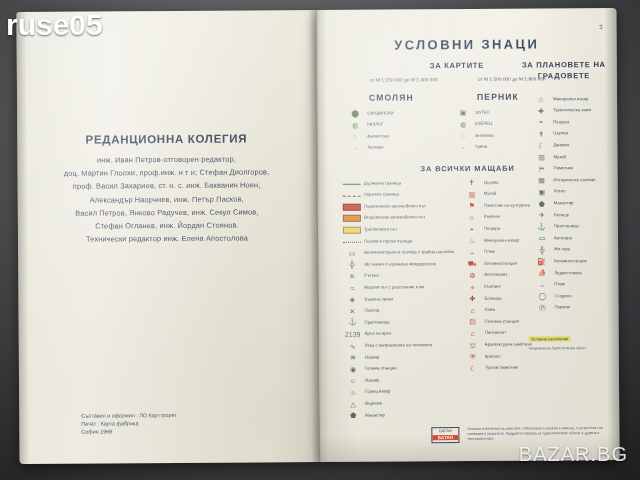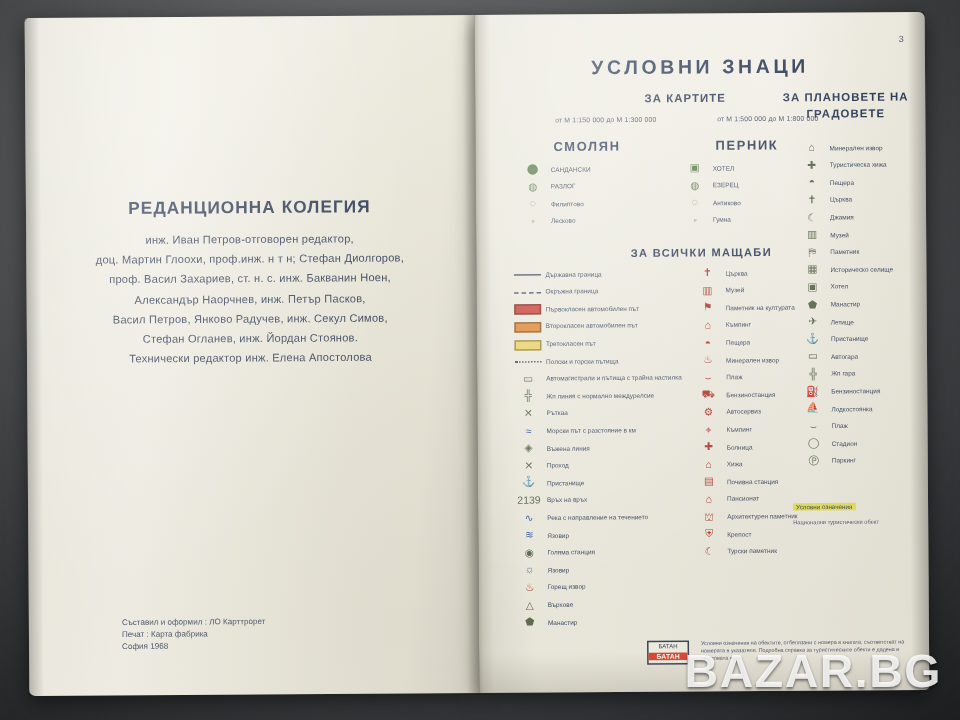--- a/index.html
+++ b/index.html
@@ -35,22 +35,22 @@
     letter-spacing: 0px;
     z-index: 40;
     text-shadow: 0 1px 2px rgba(0,0,0,.55);
     font-family: "Liberation Sans", sans-serif;
   }
   .watermark-br {
     position: absolute;
     right: 12px;
     bottom: 14px;
     z-index: 40;
-    font-size: 31px;
-    font-weight: bold;
+    font-size: 20px;
+    font-weight: normal;
     color: rgba(255,255,255,0.85);
     letter-spacing: 1px;
     text-shadow: 0 1px 2px rgba(0,0,0,.5);
   }
   .watermark-br .dot {
     color: rgba(255,255,255,0.85);
   }
 
   
   .book {
@@ -288,20 +288,21 @@
     width: 100%; height: 26px;
     background: linear-gradient(0deg, rgba(120,114,98,0.22), rgba(255,255,255,0));
     z-index: 13;
   }
 </style>
 </head>
 <body>
 
 <div id="shot">
 
+  <div class="watermark-tl">ruse05</div>
 
   <div class="book">
 
     <div class="page page-left">
       <div class="edge-shadow-l"></div>
       <div class="paper-texture"></div>
 
       <div class="editorial">
         <h2>РЕДАНЦИОННА КОЛЕГИЯ</h2>
         <p>инж. Иван Петров-отговорен редактор,</p>

